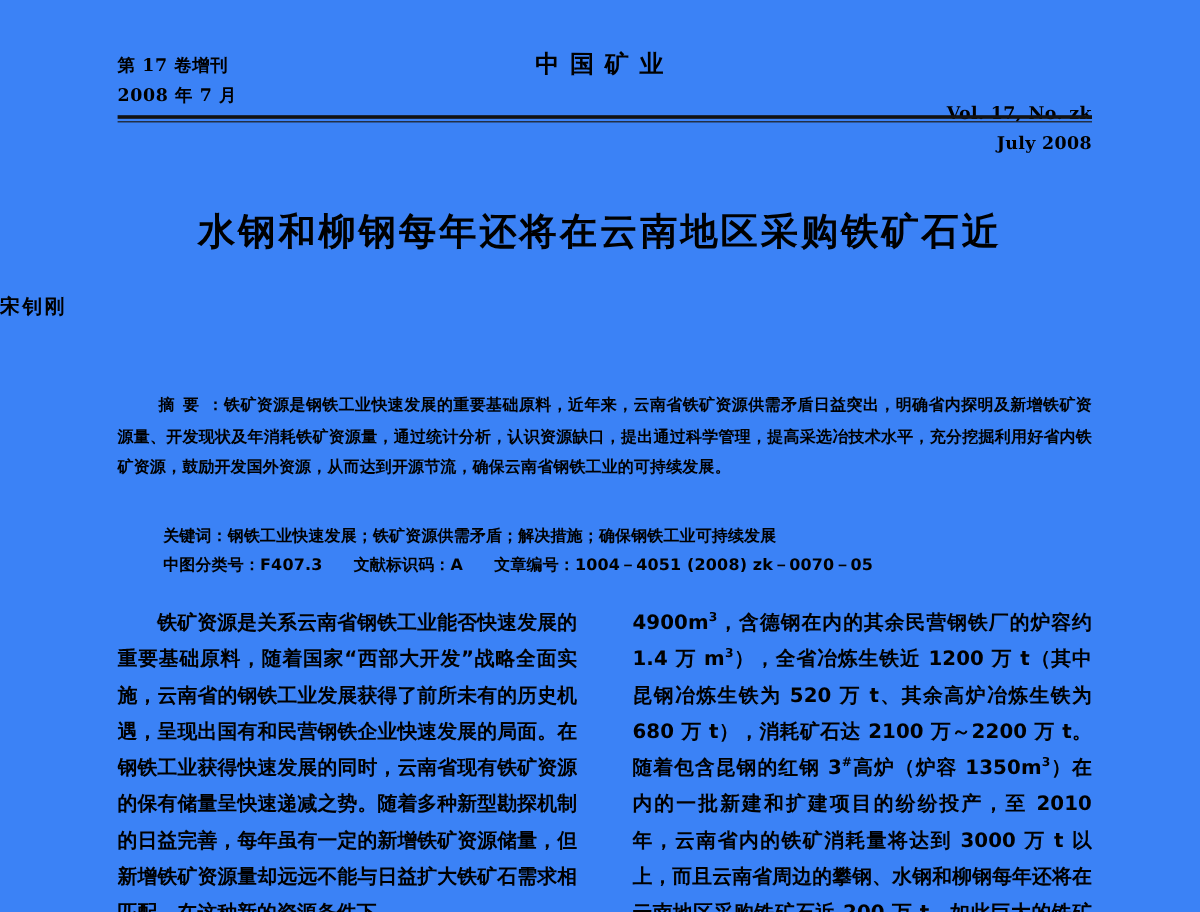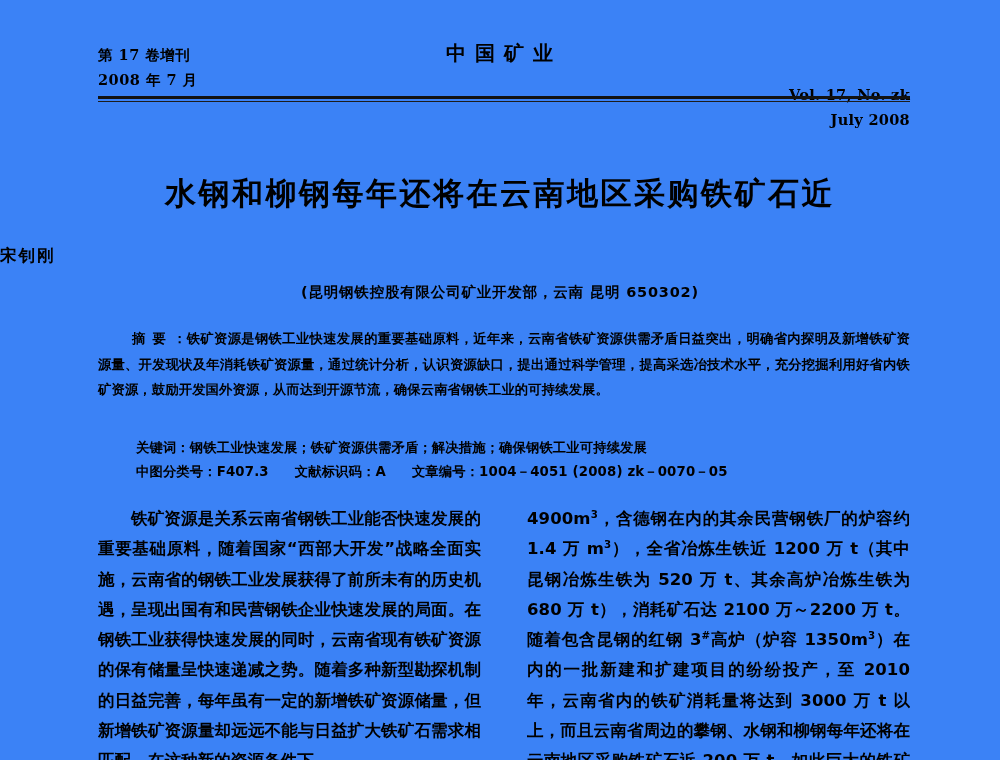--- a/index.html
+++ b/index.html
@@ -215,21 +215,20 @@
     <div class="mast-right">
       <div>Vol. 17, No. zk</div>
       <div>July   2008</div>
     </div>
   </div>
   <div class="rule-thick"></div>
   <div class="rule-thin"></div>
 
   <div class="title">水钢和柳钢每年还将在云南地区采购铁矿石近</div>
   <div class="author">宋钊刚</div>
-  <div class="affiliation">(昆明钢铁控股有限公司矿业开发部，云南 昆明 650302)</div>
 
   <div class="abstract-block">
     <p><span class="abs-label">摘要</span><span>：</span><span>铁矿资源是钢铁工业快速发展的重要基础原料，近年来，云南省铁矿资源供需矛盾日益突出，明确省内探明及新增铁矿资源量、开发现状及年消耗铁矿资源量，通过统计分析，认识资源缺口，提出通过科学管理，提高采选冶技术水平，充分挖掘利用好省内铁矿资源，鼓励开发国外资源，从而达到开源节流，确保云南省钢铁工业的可持续发展。</span></p>
   </div>
 
   <div class="meta-line keywords">
     <span>关键词：</span><span>钢铁工业快速发展；铁矿资源供需矛盾；解决措施；确保钢铁工业可持续发展</span>
   </div>
 
   <div class="meta-line clsline">

